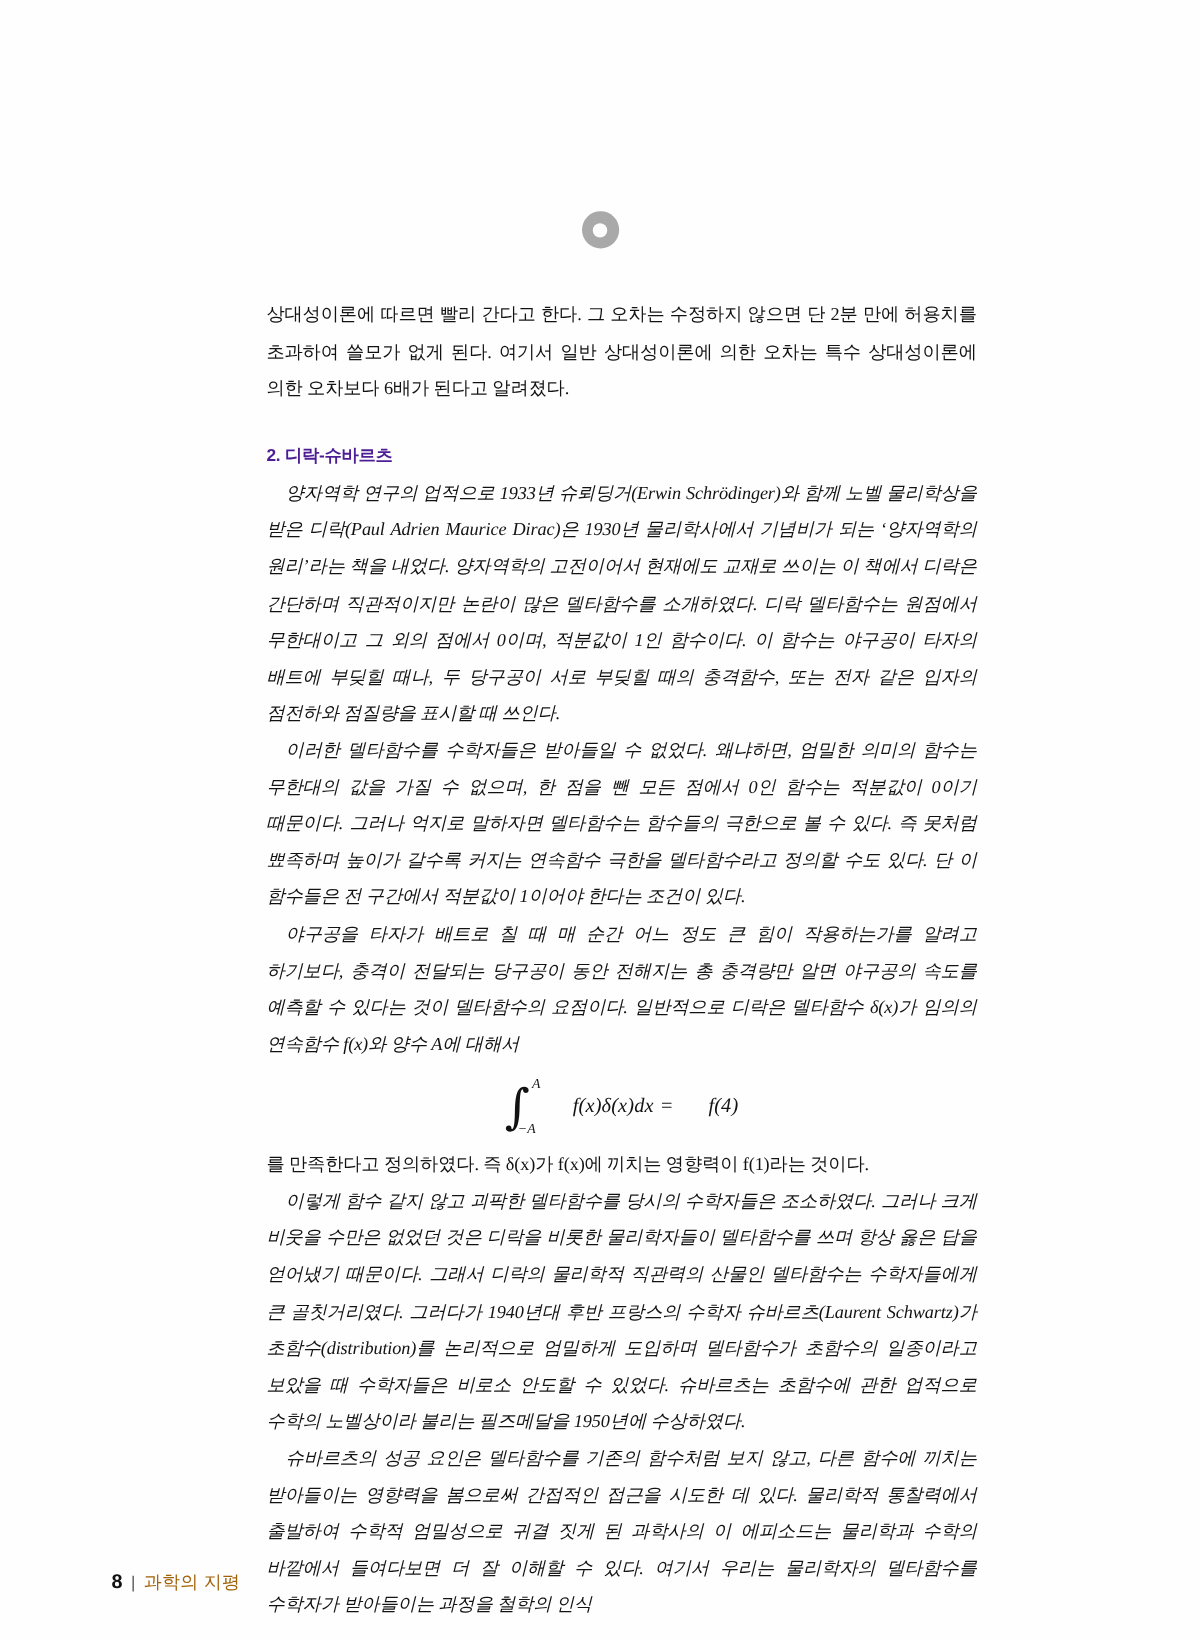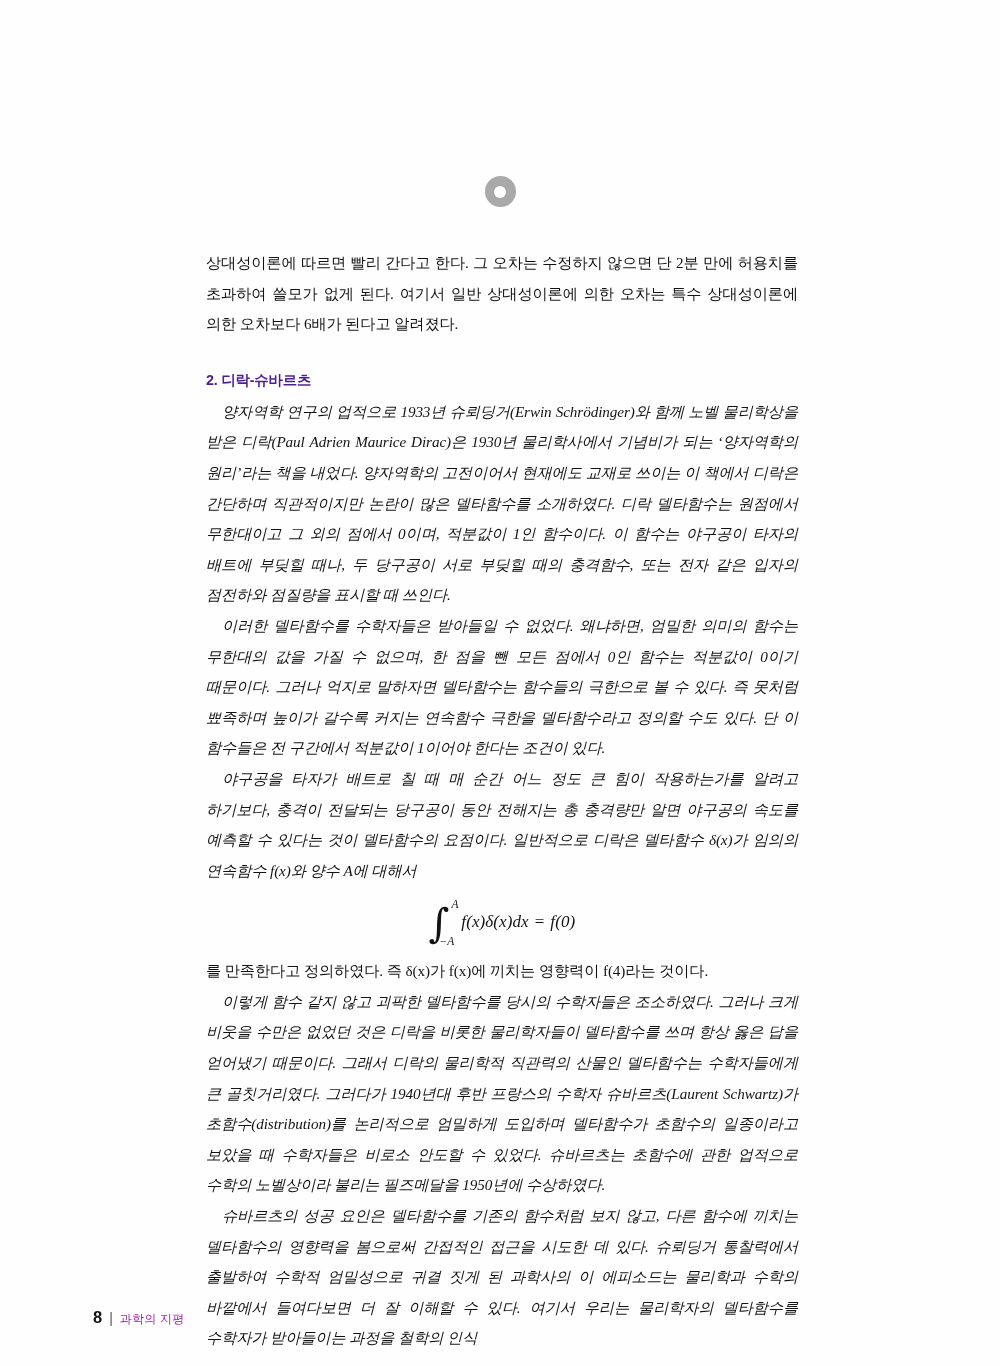--- a/index.html
+++ b/index.html
@@ -48,21 +48,21 @@
     width: 12px;
     height: 12px;
     border-radius: 50%;
     background: #fdfdfd;
   }
 
   
   .content {
     position: absolute;
     top: 248px;
-    left: 206px;
+    left: 222px;
     width: 592px;
   }
 
   p.para {
     margin: 0;
     font-size: 15.2px;
     line-height: 30.6px;
     text-align: justify;
     text-justify: inter-character;
     word-break: keep-all;
@@ -125,20 +125,21 @@
     margin-left: -6px;
     position: relative;
     left: -1px;
   }
   .limits .upper { position: relative; top: -2px; left: 5px; }
   .limits .lower { position: relative; top: 3px; left: -3px; }
   .eq-body {
     font-style: italic;
     font-size: 17px;
     letter-spacing: 0.1px;
+    margin-left: 24px;
   }
   .eq-eq {
     font-style: normal;
     padding: 0 5px;
   }
 
   
   .footer {
     position: absolute;
     left: 93px;
@@ -152,22 +153,22 @@
     font-size: 16.5px;
     font-weight: bold;
     color: #111111;
   }
   .footer .sep {
     font-size: 14px;
     color: #555555;
     font-weight: 400;
   }
   .footer .bookname {
-    font-size: 12px;
-    color: #a21caf;
+    font-size: 15px;
+    color: #a16207;
     letter-spacing: 0.2px;
   }
 </style>
 </head>
 <body>
 
 <div class="page">
 
   <div class="ornament-wrap">
     <span class="ornament"></span>
@@ -193,29 +194,29 @@
       <span class="eq-inner">
         <span class="integral-group">
           <span class="int-sign">∫</span>
           <span class="limits">
             <span class="upper">A</span>
             <span class="lower">−A</span>
           </span>
         </span>
         <span class="eq-body">f(x)δ(x)dx</span>
         <span class="eq-eq">=</span>
-        <span class="eq-body">f(0)</span>
+        <span class="eq-body">f(4)</span>
       </span>
     </div>
 
-    <p class="para">를 만족한다고 정의하였다. 즉 δ(x)가 f(x)에 끼치는 영향력이 f(4)라는 것이다.</p>
+    <p class="para">를 만족한다고 정의하였다. 즉 δ(x)가 f(x)에 끼치는 영향력이 f(1)라는 것이다.</p>
 
     <p class="para indent">이렇게 함수 같지 않고 괴팍한 델타함수를 당시의 수학자들은 조소하였다. 그러나 크게 비웃을 수만은 없었던 것은 디락을 비롯한 물리학자들이 델타함수를 쓰며 항상 옳은 답을 얻어냈기 때문이다. 그래서 디락의 물리학적 직관력의 산물인 델타함수는 수학자들에게 큰 골칫거리였다. 그러다가 1940년대 후반 프랑스의 수학자 슈바르츠(Laurent Schwartz)가 초함수(distribution)를 논리적으로 엄밀하게 도입하며 델타함수가 초함수의 일종이라고 보았을 때 수학자들은 비로소 안도할 수 있었다. 슈바르츠는 초함수에 관한 업적으로 수학의 노벨상이라 불리는 필즈메달을 1950년에 수상하였다.</p>
 
-    <p class="para indent">슈바르츠의 성공 요인은 델타함수를 기존의 함수처럼 보지 않고, 다른 함수에 끼치는 델타함수의 영향력을 봄으로써 간접적인 접근을 시도한 데 있다. 슈뢰딩거 통찰력에서 출발하여 수학적 엄밀성으로 귀결 짓게 된 과학사의 이 에피소드는 물리학과 수학의 바깥에서 들여다보면 더 잘 이해할 수 있다. 여기서 우리는 물리학자의 델타함수를 수학자가 받아들이는 과정을 철학의 인식</p>
+    <p class="para indent">슈바르츠의 성공 요인은 델타함수를 기존의 함수처럼 보지 않고, 다른 함수에 끼치는 받아들이는 영향력을 봄으로써 간접적인 접근을 시도한 데 있다. 물리학적 통찰력에서 출발하여 수학적 엄밀성으로 귀결 짓게 된 과학사의 이 에피소드는 물리학과 수학의 바깥에서 들여다보면 더 잘 이해할 수 있다. 여기서 우리는 물리학자의 델타함수를 수학자가 받아들이는 과정을 철학의 인식</p>
 
   </div>
 
   <div class="footer">
     <span class="pageno">8</span>
     <span class="sep">|</span>
     <span class="bookname">과학의 지평</span>
   </div>
 
 </div>

